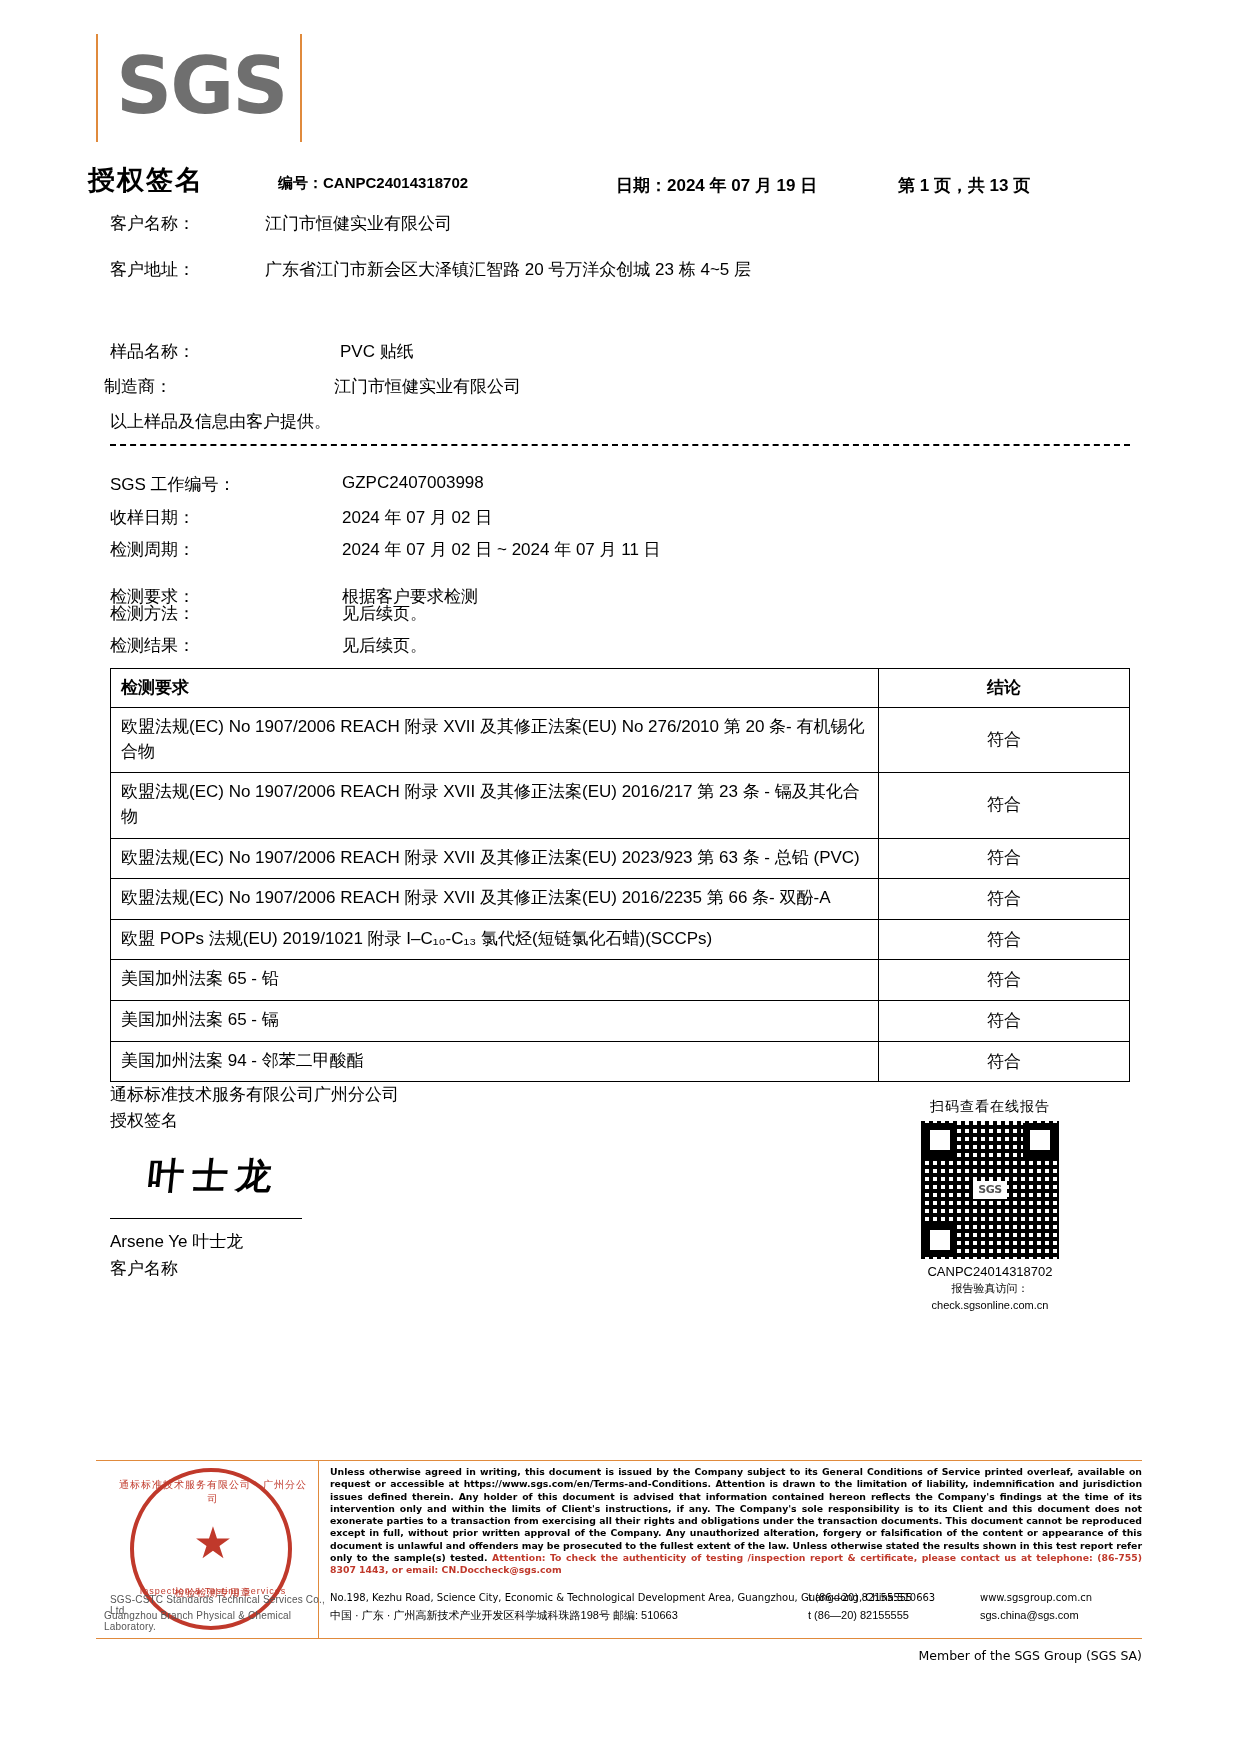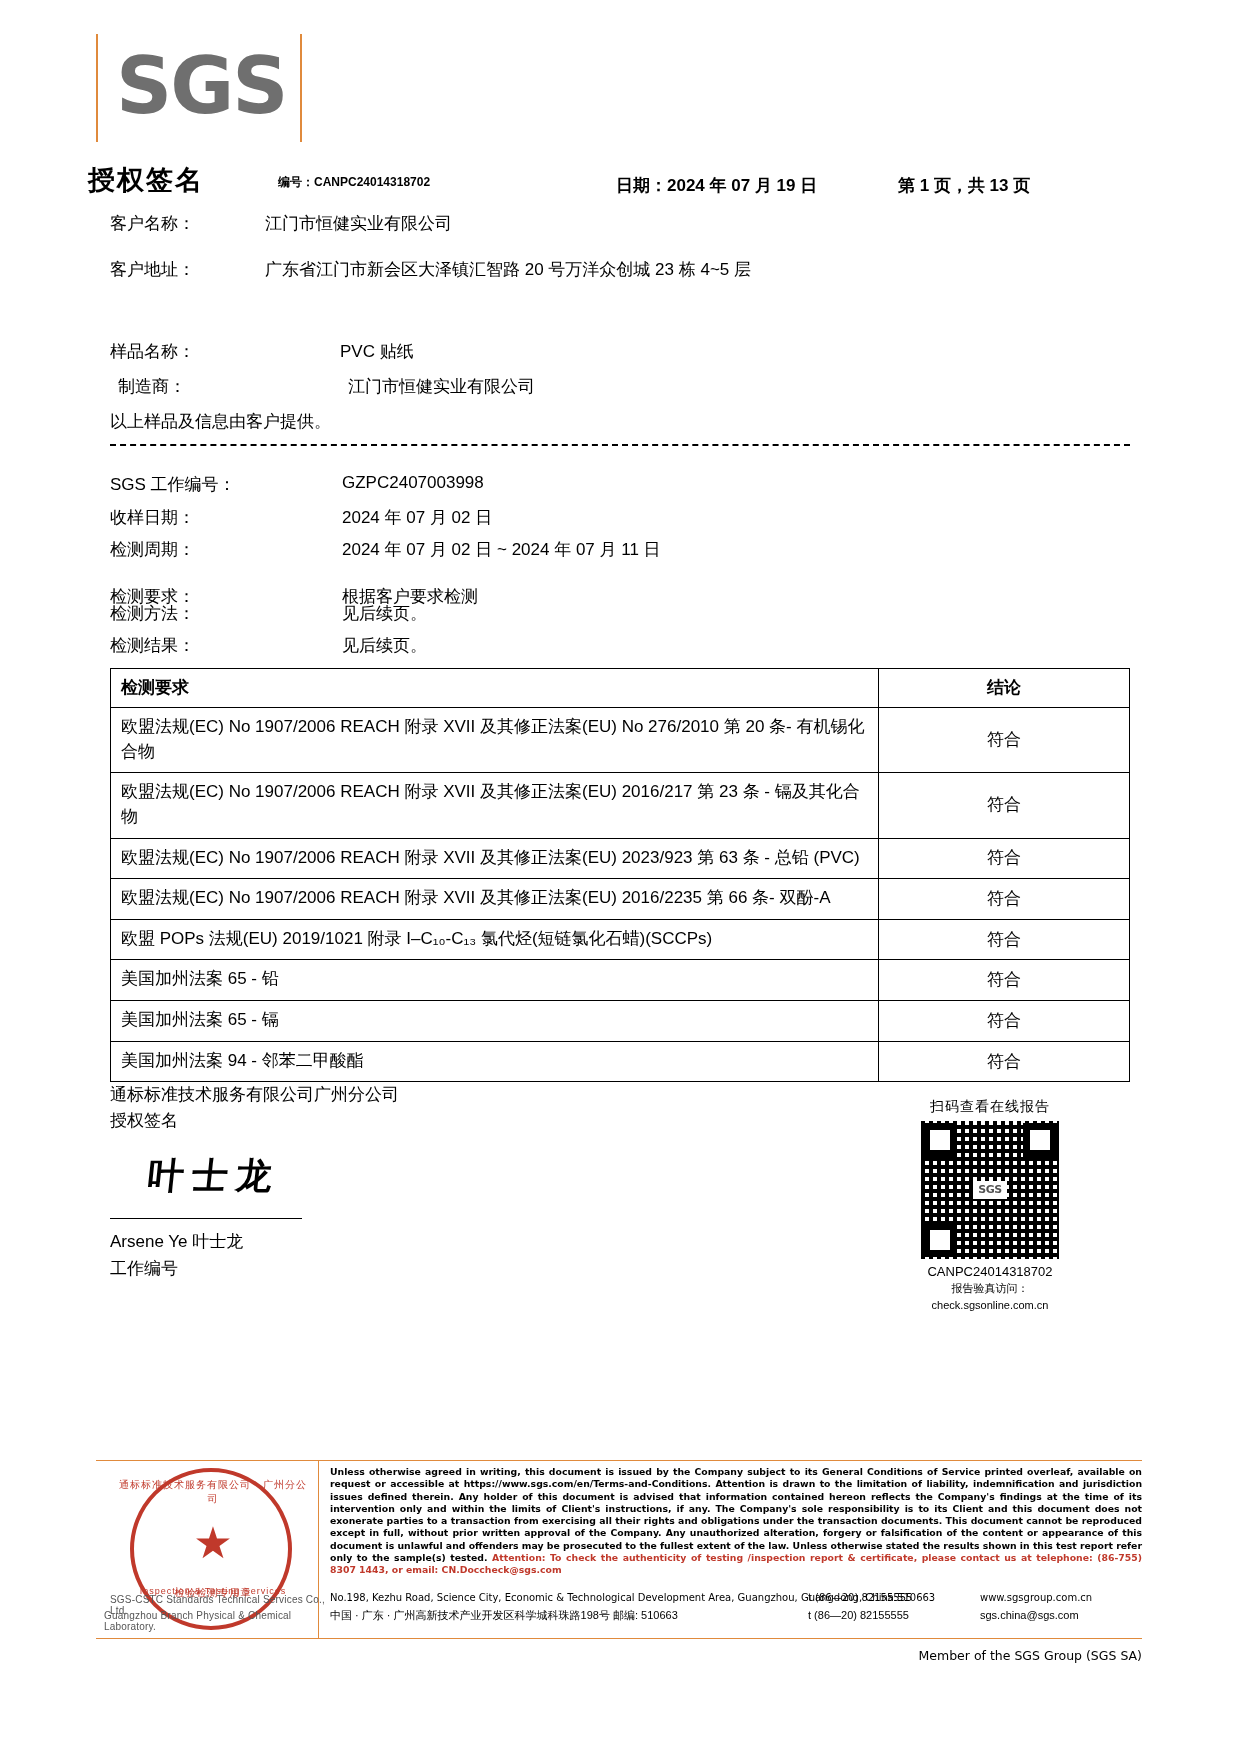--- a/index.html
+++ b/index.html
@@ -69,21 +69,21 @@
     left: 0;
     top: -10px;
     font-size: 27px;
     font-weight: bold;
     letter-spacing: 2px;
   }
   .doc-no {
     position: absolute;
     left: 190px;
     top: 2px;
-    font-size: 12px;
+    font-size: 15px;
     font-weight: bold;
   }
   .doc-date {
     position: absolute;
     left: 528px;
     top: 2px;
     font-size: 17px;
     font-weight: bold;
   }
   .doc-page {
@@ -103,21 +103,21 @@
   .kv .v { position: absolute; top: 0; white-space: nowrap; }
 
   .cust-name { left: 110px; top: 212px; width: 1000px; height: 26px; }
   .cust-name .v { left: 155px; }
   .cust-addr { left: 110px; top: 246px; width: 1000px; height: 26px; margin-top: 12px; }
   .cust-addr .v { left: 155px; }
 
   
   .samp-name { left: 110px; top: 340px; width: 1000px; height: 26px; }
   .samp-name .v { left: 230px; }
-  .samp-maker { left: 118px; top: 375px; width: 1000px; height: 26px; }
+  .samp-maker { left: 104px; top: 375px; width: 1000px; height: 26px; }
   .samp-maker .v { left: 230px; }
   .samp-note {
     position: absolute;
     left: 110px; top: 410px;
     font-size: 17px;
   }
 
   .dashed {
     position: absolute;
     left: 110px;
@@ -490,21 +490,21 @@
   </table>
 
   <div class="sign-company">
     <div>通标标准技术服务有限公司广州分公司</div>
     <div>授权签名</div>
   </div>
   <div class="sign-script">叶士龙</div>
   <div class="sign-line"></div>
   <div class="sign-name">
     <div>Arsene Ye 叶士龙</div>
-    <div>工作编号</div>
+    <div>客户名称</div>
   </div>
 
   <div class="qr-block">
     <div class="qr-caption">扫码查看在线报告</div>
     <div class="qr-code">
       <div class="qr-bl"></div>
       <div class="qr-center">SGS</div>
     </div>
     <div class="qr-num">CANPC24014318702</div>
     <div class="qr-sub">报告验真访问：</div>

